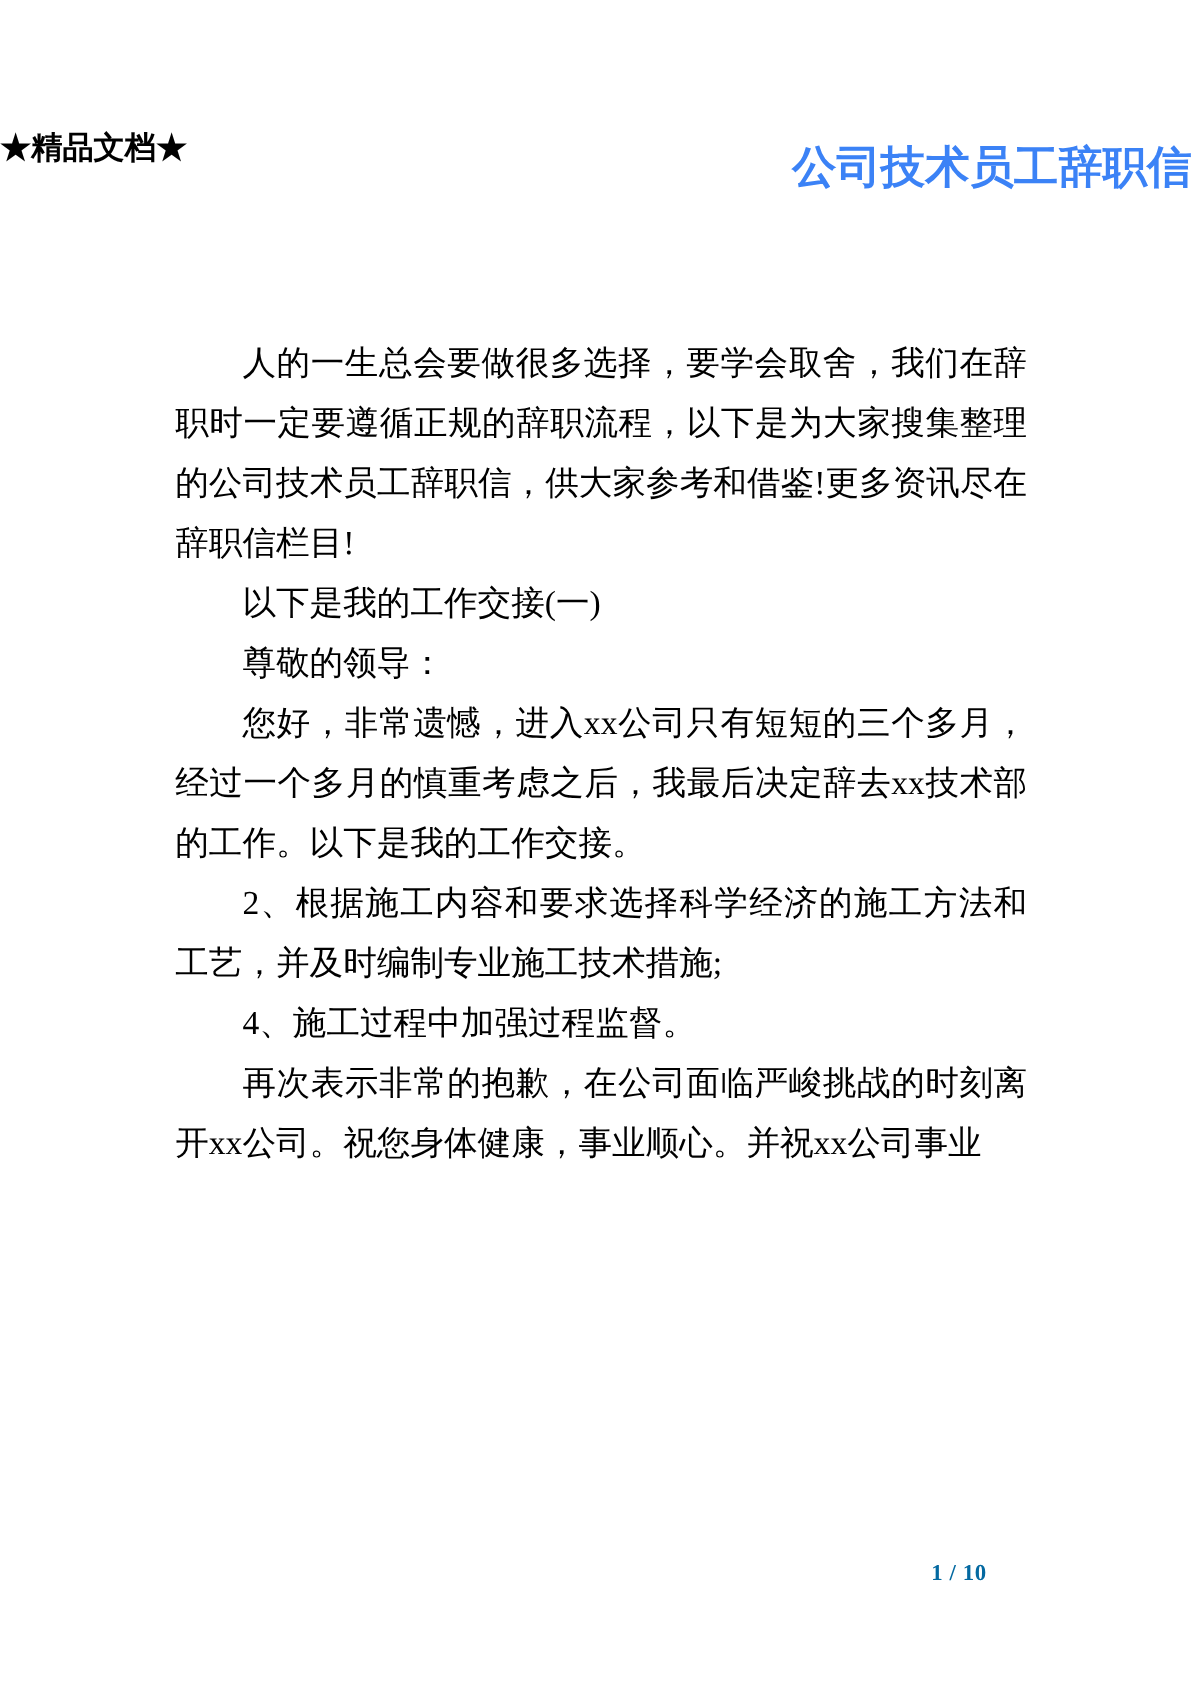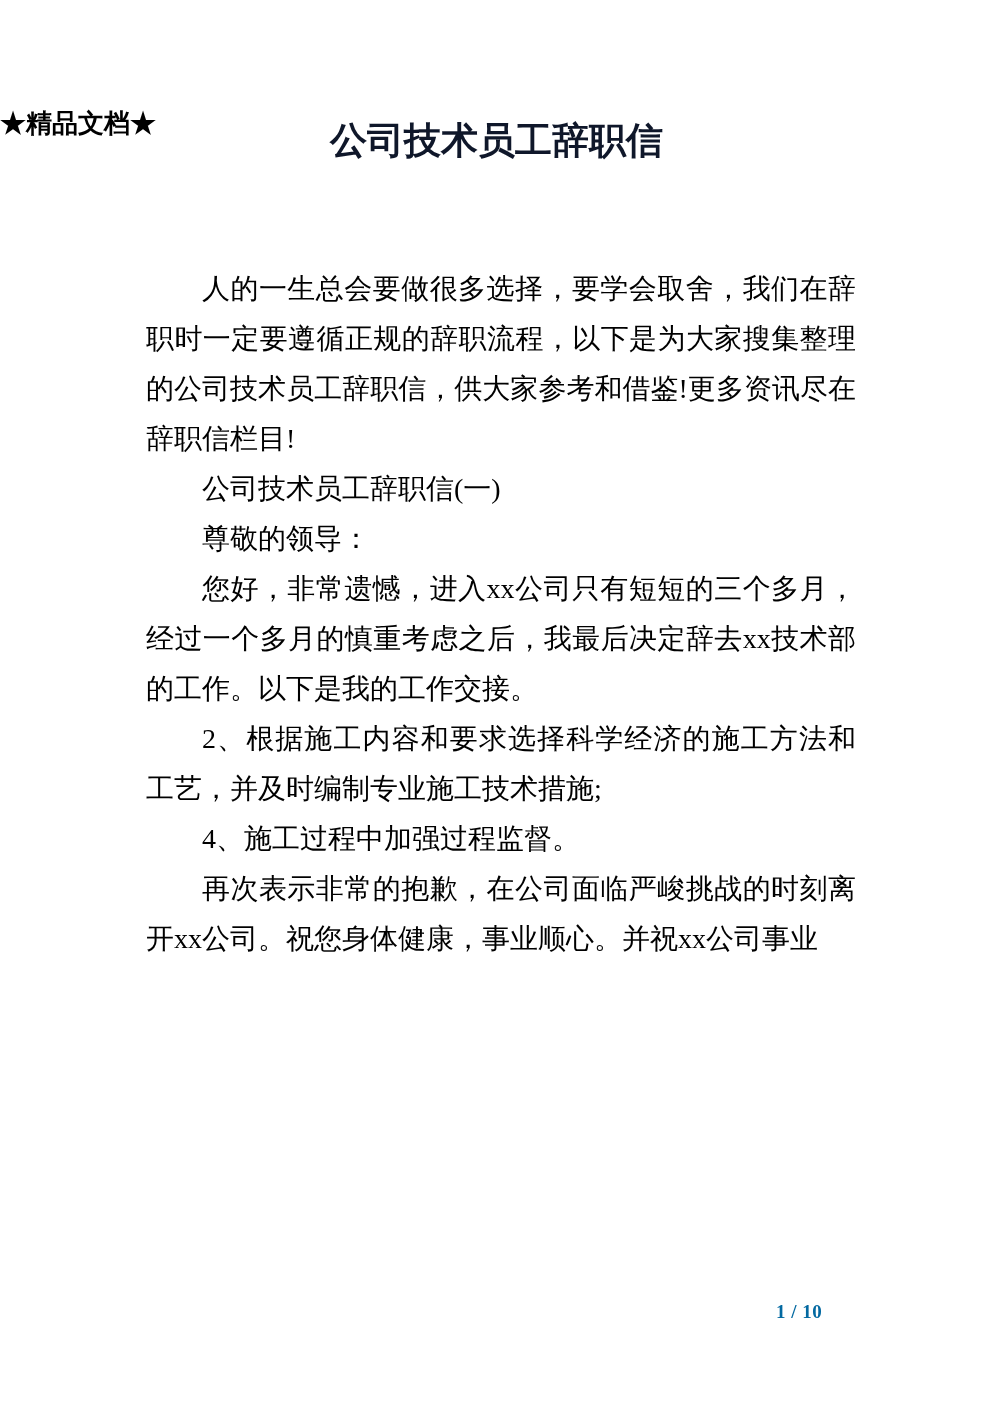--- a/index.html
+++ b/index.html
@@ -26,29 +26,29 @@
     line-height: 1.2;
     font-weight: 600;
     color: #000000;
     margin-top: 38px;
   }
   .doc-title {
     position: absolute;
     top: 116px;
     left: 0;
     width: 100%;
-    text-align: center;
+    text-align: right;
     font-size: 37px;
     line-height: 1.35;
     font-weight: bold;
-    color: #0f172a;
+    color: #3b82f6;
   }
   .doc-body {
     position: absolute;
-    top: 264px;
+    top: 279px;
     left: 146px;
     width: 710px;
     font-size: 28px;
     line-height: 50px;
     text-align: justify;
     color: #000000;
   }
   .doc-body p {
     margin: 0;
     padding: 0;
@@ -68,21 +68,21 @@
 <body>
 
 <div class="page">
 
   <div class="doc-header">★精品文档★</div>
 
   <h1 class="doc-title" style="margin:0;">公司技术员工辞职信</h1>
 
   <div class="doc-body">
     <p>人的一生总会要做很多选择，要学会取舍，我们在辞职时一定要遵循正规的辞职流程，以下是为大家搜集整理的公司技术员工辞职信，供大家参考和借鉴!更多资讯尽在辞职信栏目!</p>
-    <p>公司技术员工辞职信(一)</p>
+    <p>以下是我的工作交接(一)</p>
     <p>尊敬的领导：</p>
     <p>您好，非常遗憾，进入xx公司只有短短的三个多月，经过一个多月的慎重考虑之后，我最后决定辞去xx技术部的工作。以下是我的工作交接。</p>
     <p>2、根据施工内容和要求选择科学经济的施工方法和工艺，并及时编制专业施工技术措施;</p>
     <p>4、施工过程中加强过程监督。</p>
     <p>再次表示非常的抱歉，在公司面临严峻挑战的时刻离开xx公司。祝您身体健康，事业顺心。并祝xx公司事业</p>
   </div>
 
   <div class="page-number">1 / 10</div>
 
 </div>

